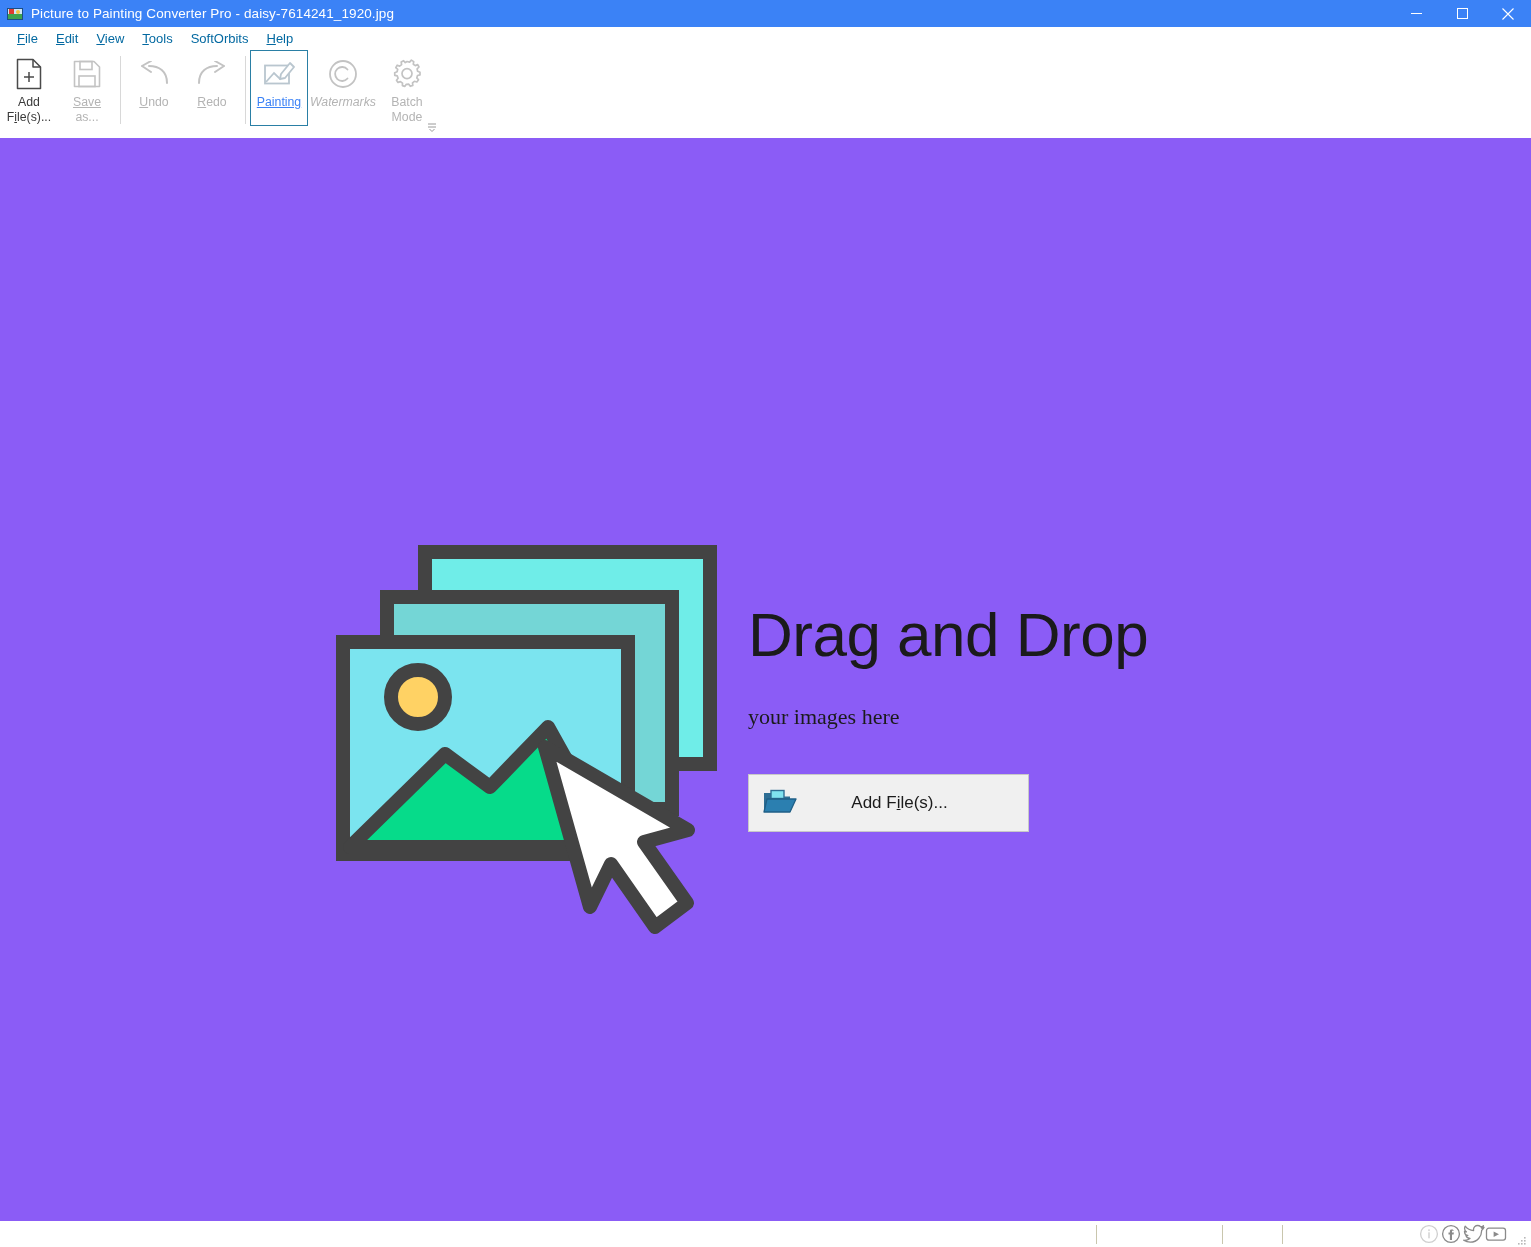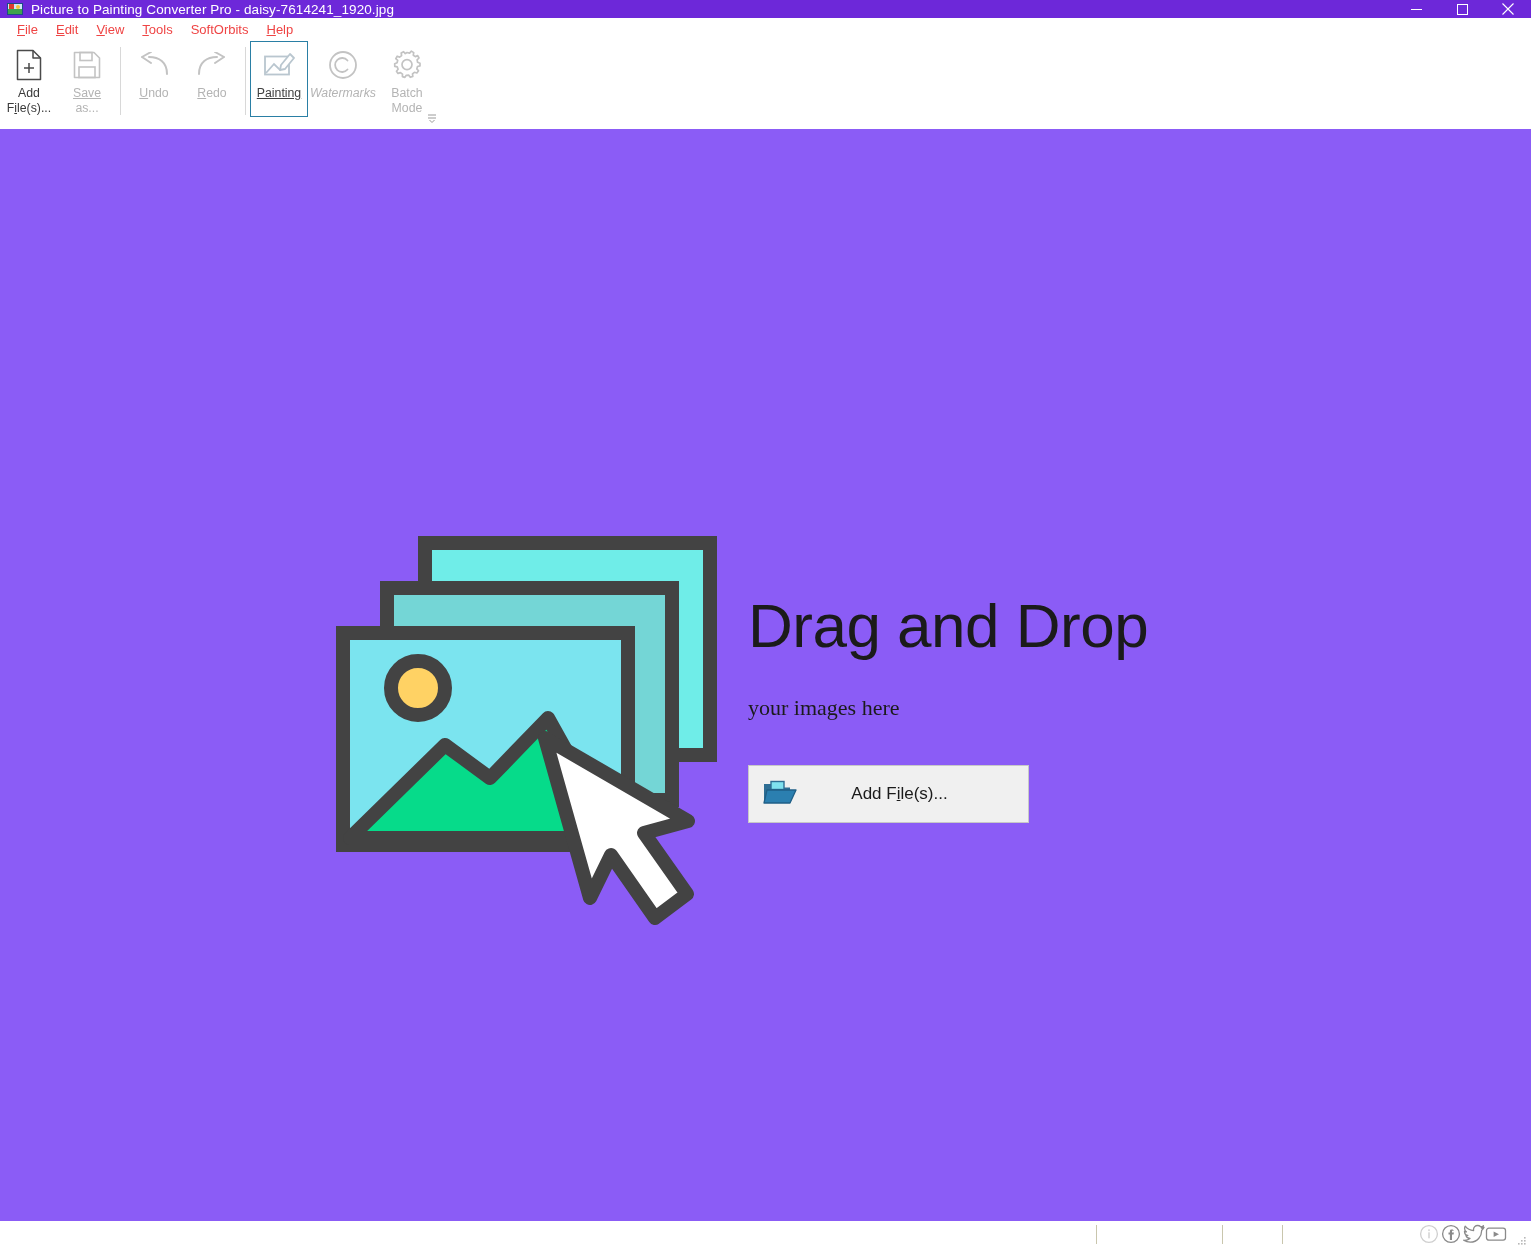--- a/index.html
+++ b/index.html
@@ -18,22 +18,22 @@
     position: relative;
     width: 1531px;
     height: 1247px;
     background: #ffffff;
     display: flex;
     flex-direction: column;
   }
 
   
   .titlebar {
-    height: 18px;
-    background: #6d28d9;
+    height: 27px;
+    background: #3b82f6;
     display: flex;
     align-items: center;
     flex: 0 0 auto;
     user-select: none;
   }
   .title-icon {
     width: 16px;
     height: 16px;
     margin-left: 7px;
     margin-right: 8px;
@@ -85,21 +85,21 @@
     height: 23px;
     background: #ffffff;
     display: flex;
     align-items: center;
     padding-left: 8px;
     flex: 0 0 auto;
     user-select: none;
   }
   .menu-item {
     font-size: 13px;
-    color: #ef4444;
+    color: #0369a1;
     padding: 2px 9px 2px 9px;
     white-space: nowrap;
     font-family: "Liberation Sans", sans-serif;
   }
   .menu-item u { text-decoration: underline; }
 
   
   .toolbar {
     height: 88px;
     background: #ffffff;
@@ -145,21 +145,21 @@
   .tb-ico svg { display: block; }
   .tb-label {
     font-size: 12.3px;
     line-height: 15px;
     text-align: center;
     color: #3a3a3a;
     font-family: "Liberation Sans", sans-serif;
     white-space: pre-line;
   }
   .tb-btn.disabled .tb-label { color: #b4b4b4; }
-  .tb-btn.accent .tb-label { color: #404040; }
+  .tb-btn.accent .tb-label { color: #3b82f6; }
   .tb-label u { text-decoration: underline; }
   .tb-expander {
     position: absolute;
     bottom: 5px;
     width: 12px; height: 12px;
     display: flex; align-items: center; justify-content: center;
     color: #9a9a9a;
   }
 
   

